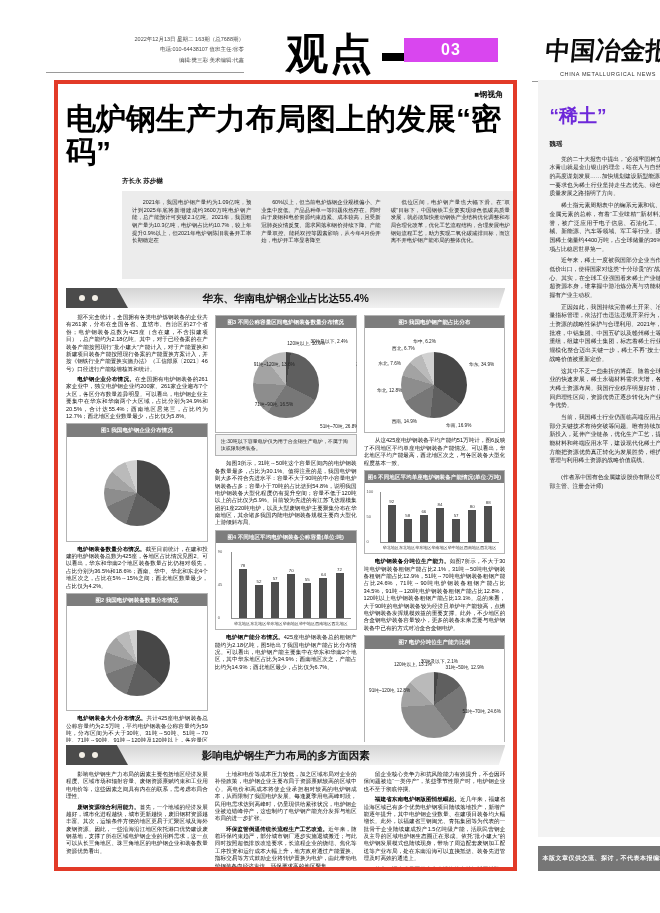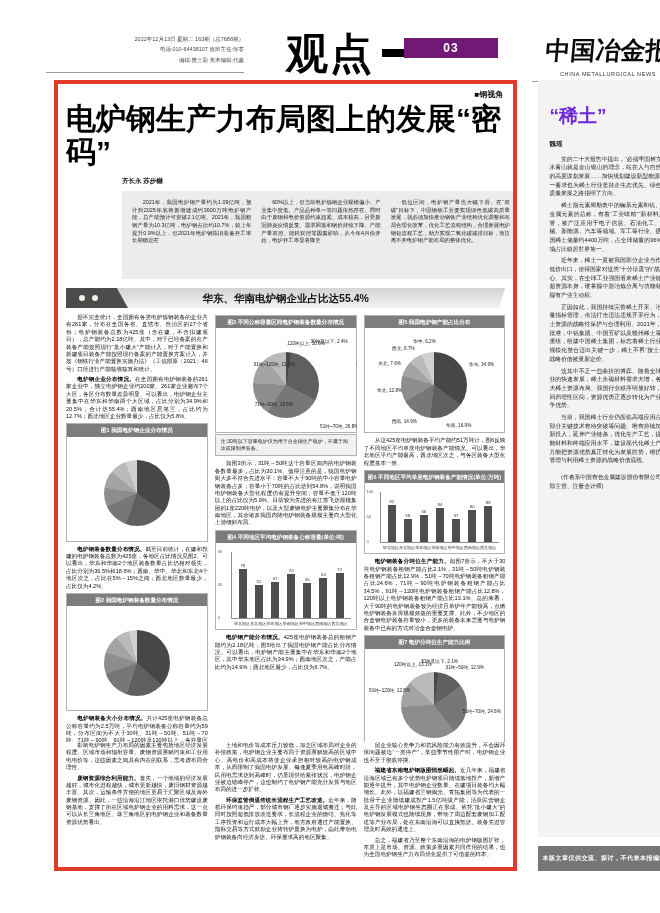--- a/index.html
+++ b/index.html
@@ -7,21 +7,21 @@
   .page{position:relative;width:660px;height:913px;background:#fff;padding-left:36px;}
 
   
   .masthead{display:flex;align-items:flex-start;padding:34px 12px 0 10px;height:74px;box-sizing:border-box;}
   .mast-left{width:198px;text-align:right;font-size:5.5px;color:#4a4a4a;line-height:1.9;border-bottom:1px solid #9a9a9a;padding-bottom:7px;}
   .mast-center{margin-left:42px;display:flex;align-items:flex-start;}
   .guandian{font-size:42px;font-weight:bold;color:#000;line-height:.95;letter-spacing:2px;}
   .center-right{margin-left:8px;width:116px;padding-top:4px;}
   .pageno-row{display:flex;align-items:flex-end;}
   .black-bar{width:22px;height:8px;background:#000;margin-bottom:1px;}
-  .pageno{flex:1;background:#701a75;color:#fff;text-align:center;font-size:12px;font-weight:bold;padding:3px 0;letter-spacing:1px;}
+  .pageno{flex:1;background:#d946ef;color:#fff;text-align:center;font-size:16px;font-weight:bold;padding:3px 0;letter-spacing:1px;}
   .opinions{font-family:"Liberation Serif",serif;font-weight:bold;font-size:15px;margin-top:4px;letter-spacing:1.5px;border-top:1px solid #bbb;padding-top:3px;text-align:left;}
   .mast-right{margin-left:auto;text-align:center;width:152px;}
   .brand-cn{font-size:25px;font-weight:900;font-family:"DejaVu Serif",serif;transform:skewX(-5deg);color:#0a0a0a;white-space:nowrap;}
   .brand-en{font-size:5.5px;color:#333;letter-spacing:.6px;margin-top:4px;border-bottom:1px solid #999;padding-bottom:4px;}
   .brand-url{font-size:5.5px;color:#8a8a8a;margin-top:4px;letter-spacing:.4px;}
 
   
   .content{display:flex;gap:21px;padding:6px 0 0 18px;}
   .main{width:470px;border:4px solid #e23a28;box-sizing:border-box;padding:3px 8px 6px;height:791px;overflow:hidden;background:#fff;}
   .view-tag{text-align:right;font-size:8px;font-weight:bold;color:#111;margin:2px 2px 0 0;}
@@ -268,20 +268,27 @@
                 <span class="pie-label" style="left: 100.169px; top: 18.3579px;">31吨~50吨, 12.9%</span>
                 <span class="pie-label" style="left: 117px; top: 62.4965px;">51吨~70吨, 24.6%</span>
                 <span class="pie-label" style="left: 47.2177px; top: 96.1472px;">71吨~90吨, 34.5%</span>
                 <span class="pie-label" style="left: 25px; top: 41.2555px;">91吨~120吨, 12.8%</span>
                 <span class="pie-label" style="left: 48.1983px; top: 15.8339px;">120吨以上, 13.1%</span>
               </div>
             </figure>
           </div>
         </div>
 
+      <div class="band">
+        <div class="band-tab">
+          <span class="dot"></span>
+          <span class="dot"></span>
+        </div>
+        <div class="band-title">影响电炉钢生产力布局的多方面因素</div>
+      </div>
 
       <div class="cols part1">
           <div class="col">
             <p>影响电炉钢生产力布局的因素主要包括地区经济发展程度、区域市场和辐射容量、废钢资源禀赋约束和工业用电电价等，这些因素之间具有内在的联系，需考虑布局合理性。</p>
             <p><b>废钢资源综合利用能力。</b>首先，一个地域的经济发展越好，城市化进程越快，城市更新越快，废旧钢材资源越丰富。其次，运输条件方便的地区更易于汇聚区域及海外废钢资源。因此，一些沿海沿江地区依托港口优势建设废钢基地，支撑了所在区域电炉钢企业的用料需求，这一点可以从长三角地区、珠三角地区的电炉钢企业和装备数量资源优势看出。</p>
           </div>
           <div class="col">
             <p>土地和电价等成本压力较低，加之区域布局对企业的补偿政策，电炉钢企业主要布局于资源禀赋较高的区域中心。高电价和高成本将使企业承担相对较高的电炉钢成本，从而限制了我国电炉发展。每逢夏季用电高峰时段，民用电需求达到高峰时，仍呈现供给紧张状况，电炉钢企业被迫错峰停产，这也制约了电炉钢产能充分发挥与地区布局的进一步扩张。</p>
             <p><b>环保监管倒逼传统长流程生产工艺改造。</b>近年来，随着环保约束趋严，部分城市钢厂逐步实施退城搬迁；与此同时按照超低排放改造要求，长流程企业的烧结、焦化等工序投资和运行成本大幅上升，地方政府通过产能置换、指标交易等方式鼓励企业将转炉置换为电炉，由此带动电炉钢装备向经济发达、环保要求高的地区聚集。</p>
           </div>

